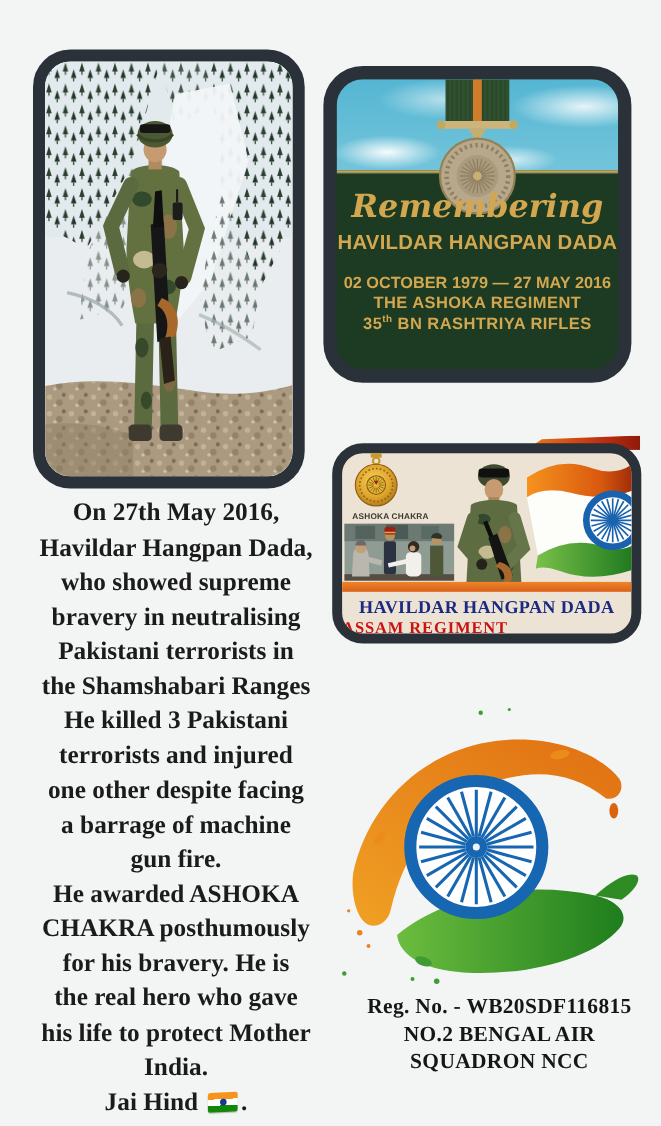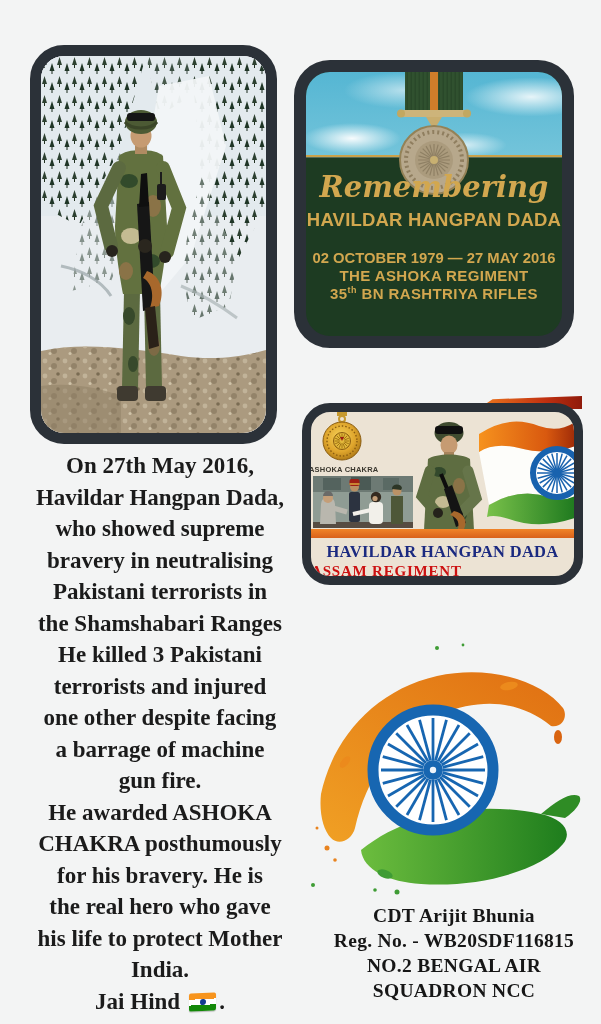--- a/index.html
+++ b/index.html
@@ -32,21 +32,21 @@
   .maward{top:237px;font-family:"Liberation Sans",sans-serif;font-weight:bold;font-size:17.5px;color:#dab35c;letter-spacing:.6px;}
 
   
   .flag-sliver{position:absolute;left:478px;top:396px;width:104px;height:13px;z-index:1;
     background:linear-gradient(90deg,#ef7b1e,#c03010 65%,#8f1a0a);
     clip-path:polygon(0 100%,14% 25%,100% 0,100% 100%);}
 
   
   .tribute-card{left:302px;top:403px;width:281px;height:182px;border-width:9px;border-radius:28px;background:#ece3d4;z-index:2;}
   .gold-medal{position:absolute;left:8px;top:-2px;}
-  .medal-label{position:absolute;left:-2px;top:53px;width:92px;text-align:left;font-family:"Liberation Sans",sans-serif;font-size:7.5px;font-weight:bold;color:#3a372e;letter-spacing:.2px;}
+  .medal-label{position:absolute;left:-2px;top:53px;width:92px;text-align:center;font-family:"Liberation Sans",sans-serif;font-size:7.5px;font-weight:bold;color:#3a372e;letter-spacing:.2px;}
   .ceremony{position:absolute;left:2px;top:64px;}
   .soldier2{position:absolute;left:102px;top:2px;}
   .flagwave{position:absolute;right:-1px;top:0;}
   .stripe{position:absolute;left:0;right:0;top:117px;height:9px;background:linear-gradient(#f08428,#d9611a);}
   .tname{position:absolute;left:0;right:0;top:130px;text-align:center;font-weight:bold;font-size:16.5px;color:#1b2a80;letter-spacing:.3px;}
   .treg{position:absolute;left:0;right:0;top:151px;text-align:left;font-weight:bold;font-size:15px;color:#cc1111;letter-spacing:.8px;}
 
   
   .story{position:absolute;left:10px;top:450px;width:300px;text-align:center;color:#1b1b1b;
     font-weight:bold;font-size:23px;line-height:31.5px;}
@@ -393,19 +393,18 @@
           <line x1="7.07" y1="-7.07" x2="36.77" y2="-36.77" stroke="#1766b1" stroke-width="2.8"></line>
           <line x1="8.66" y1="-5.00" x2="45.03" y2="-26.00" stroke="#1766b1" stroke-width="2.8"></line>
           <line x1="9.66" y1="-2.59" x2="50.23" y2="-13.46" stroke="#1766b1" stroke-width="2.8"></line>
         </g>
       <circle cx="128" cy="128" r="10" fill="#1766b1"></circle>
       <circle cx="128" cy="128" r="3.2" fill="#eef4fa"></circle>
     </svg>
   </div>
 
   <div class="cadet">
-    <div>CDT Arijit Bhunia</div>
     <div>Reg. No. - WB20SDF116815</div>
     <div>NO.2 BENGAL AIR</div>
     <div>SQUADRON NCC</div>
   </div>
 
 </div>
 
 </body></html>

